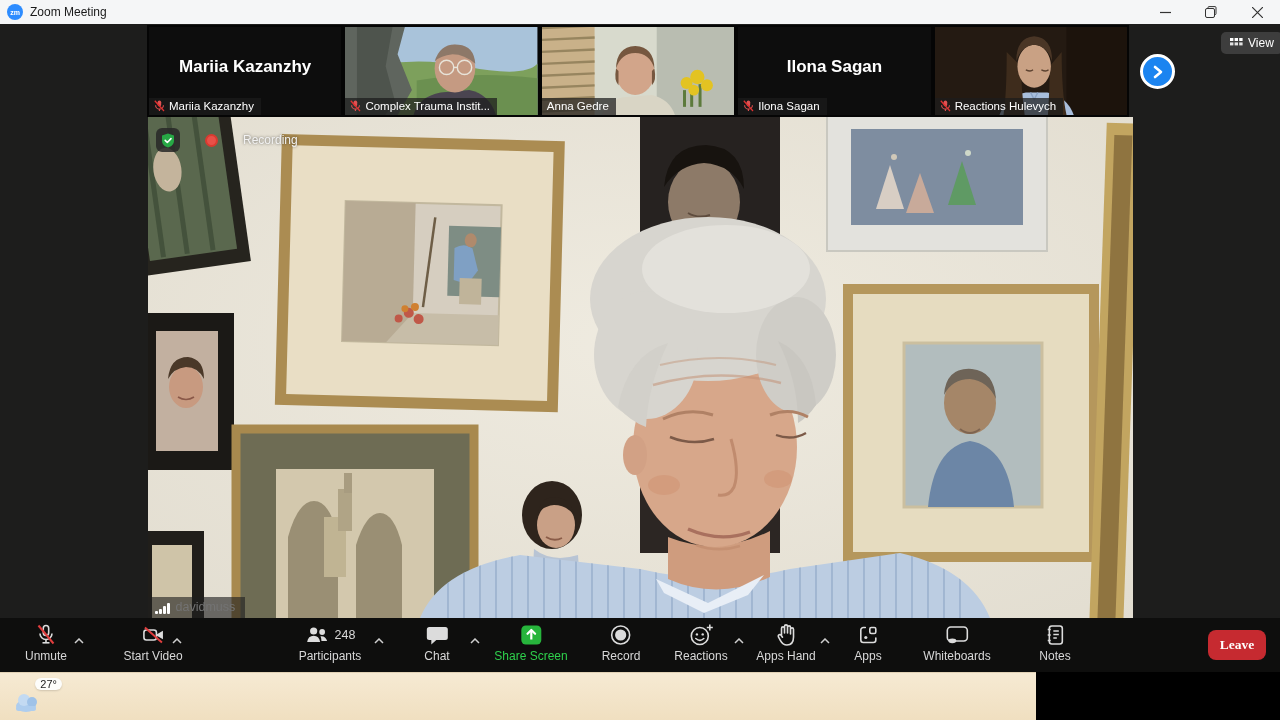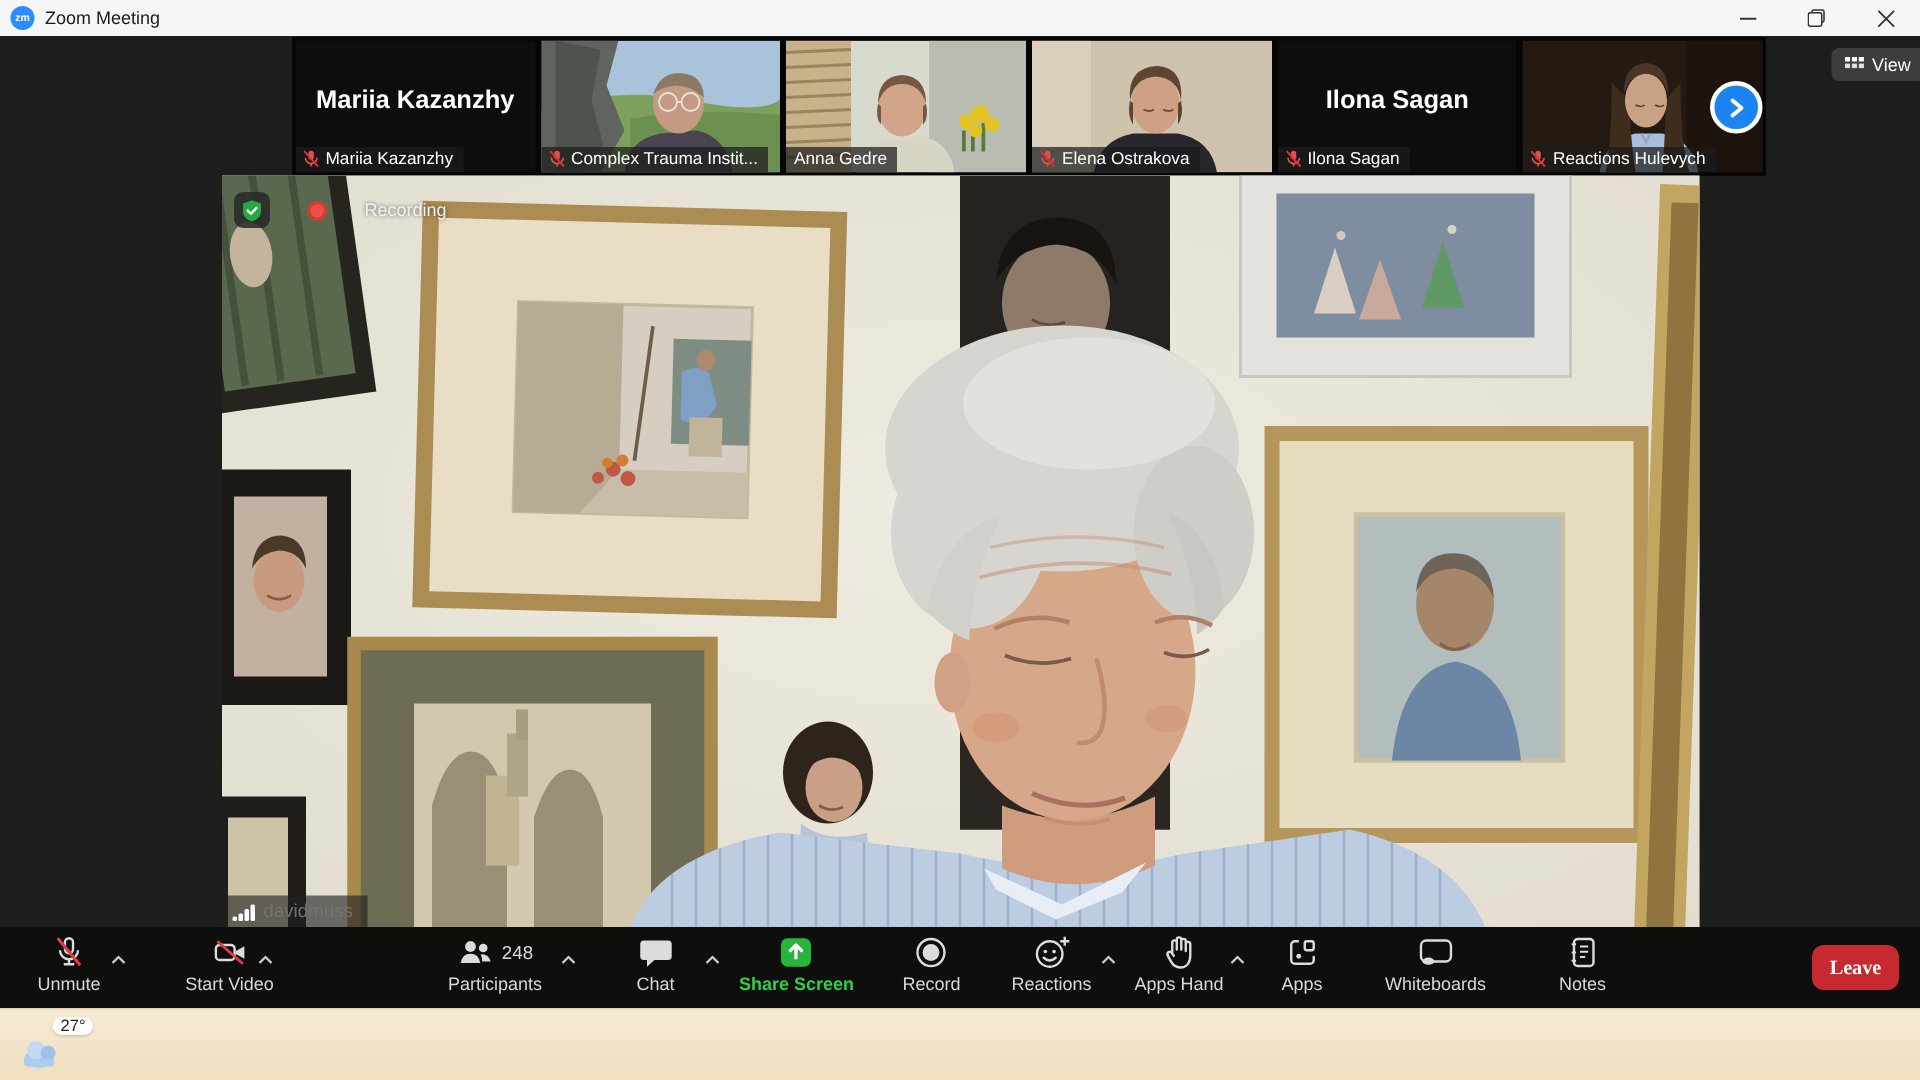--- a/index.html
+++ b/index.html
@@ -14,21 +14,21 @@
   .zm-badge { width:16px; height:16px; border-radius:50%; background:#2d8cff; color:#fff;
     font-size:7px; font-weight:bold; display:flex; align-items:center; justify-content:center; }
   .win-title { font-size:12px; color:#1a1a1a; }
   .win-controls { display:flex; height:24px; }
   .win-ctl { width:46px; height:24px; display:flex; align-items:center; justify-content:center; }
   .win-ctl svg { display:block; }
 
   
   .meeting { position:absolute; left:0; top:24px; width:1280px; height:648px; background:#1d1d1c; }
 
-  .strip { position:absolute; left:147px; top:1px; width:982px; height:92px; display:flex; background:#000;margin-left:48px; }
+  .strip { position:absolute; left:147px; top:1px; width:982px; height:92px; display:flex; background:#000; }
   .tile { flex:1; position:relative; background:#0d0d0d; border:2px solid #050505; overflow:hidden; }
   .tile svg.scene { position:absolute; inset:0; width:100%; height:100%; }
   .tile-center-name { position:absolute; left:0; right:0; top:34%; text-align:center;
     color:#fff; font-weight:bold; font-size:17px; }
   .tile-label { position:absolute; left:0; bottom:0; max-width:100%; display:flex; align-items:center;
     gap:4px; background:rgba(28,28,28,.72); padding:2px 7px 3px 5px; color:#fff; font-size:11.5px;
     white-space:nowrap; overflow:hidden; }
   .tile-label svg { flex:0 0 auto; }
 
   .next-btn { position:absolute; left:1140px; top:30px; width:35px; height:35px; border-radius:50%;
@@ -50,28 +50,28 @@
     background:rgba(30,30,30,.62); padding:3px 10px 4px 7px; color:#737373; font-size:12.5px; }
   .bars { display:flex; align-items:flex-end; gap:1.5px; height:11px; }
   .bars i { width:2.5px; background:#fff; border-radius:1px; display:block; }
 
   
   .zoom-toolbar { position:absolute; left:0; top:594px; width:1280px; height:54px; background:#0e0e0d; }
   .tb-item { position:absolute; top:4px; transform:translateX(-50%); display:flex; flex-direction:column;
     align-items:center; cursor:pointer;text-align:center; }
   .tb-ico { height:26px; display:flex; align-items:center; justify-content:center; gap:4px; }
   .tb-lbl { font-size:12px; color:#d8d8d8; margin-top:1px; white-space:nowrap; }
-  .tb-lbl.green { color:#2ed04c;font-weight:bold; }
+  .tb-lbl.green { color:#2ed04c; }
   .tb-count { color:#d8d8d8; font-size:12.5px; }
   .tb-chev { position:absolute; top:12px; cursor:pointer; }
   .leave-btn { position:absolute; left:1208px; top:12px; width:58px; height:30px; background:#c62a30;
     border:none; border-radius:8px; color:#fff; font-size:13.5px; font-weight:bold; cursor:pointer;font-family:Liberation Serif, serif; }
 
   
-  .taskbar { position:absolute; left:0; top:672px; width:1280px; height:48px;
+  .taskbar { position:absolute; left:0; top:672px; width:1036px; height:48px;
     background:linear-gradient(#f6ead3,#f0dfc0); border-top:1px solid rgba(0,0,0,.06); }
   .weather { position:absolute; left:14px; top:6px; width:46px; height:36px; cursor:pointer; }
   .weather-badge { position:absolute; right:-2px; top:-1px; background:#fdfdfb; border-radius:9px;
     padding:0 5px; font-size:11px; color:#222; box-shadow:0 1px 2px rgba(0,0,0,.15); }
 </style>
 </head>
 <body>
 
 <div class="screen">
 
@@ -172,41 +172,20 @@
           <ellipse cx="78" cy="45" rx="16" ry="19" fill="#d2a58a"></ellipse>
           <path d="M62 42 Q62 24 78 23 Q94 24 94 42 Q90 29 78 29 Q66 29 62 42 Z" fill="#76573f"></path>
           <path d="M62 42 Q60 52 64 56 L64 44 Z" fill="#76573f"></path>
           <path d="M94 42 Q96 52 92 56 L92 44 Z" fill="#76573f"></path>
         </svg>
         <div class="tile-label">
           <span>Anna Gedre</span>
         </div>
       </div>
 
-      <div class="tile">
-        <svg class="scene" viewBox="0 0 161 88" preserveAspectRatio="xMidYMid slice">
-          <rect width="161" height="88" fill="#cfc3ae"></rect>
-          <rect x="0" y="0" width="40" height="88" fill="#d8cfbd"></rect>
-          <path d="M42 88 Q46 66 68 62 L98 62 Q120 66 124 88 Z" fill="#26262c"></path>
-          <ellipse cx="83" cy="42" rx="16" ry="20" fill="#cfa083"></ellipse>
-          <path d="M66 40 Q64 18 84 17 Q102 18 100 40 Q98 25 83 24 Q69 25 66 40 Z" fill="#5c4632"></path>
-          <path d="M66 40 Q64 50 68 56 L68 42 Z" fill="#5c4632"></path>
-          <path d="M100 40 Q102 50 98 56 L98 42 Z" fill="#5c4632"></path>
-          <path d="M75 46 q4 2 7 0 M88 46 q4 2 7 0" stroke="#6b4c38" stroke-width="1.2" fill="none"></path>
-        </svg>
-        <div class="tile-label">
-          <svg width="11" height="12" viewBox="0 0 11 12">
-              <rect x="3.6" y="0.5" width="3.6" height="6" rx="1.8" fill="#e05252"></rect>
-              <path d="M1.6 5.2a3.9 3.9 0 0 0 7.8 0" fill="none" stroke="#e05252" stroke-width="1.1"></path>
-              <line x1="5.4" y1="9.2" x2="5.4" y2="11" stroke="#e05252" stroke-width="1.1"></line>
-              <line x1="0.8" y1="0.8" x2="10" y2="11" stroke="#e03030" stroke-width="1.3"></line>
-            </svg>
-          <span>Elena Ostrakova</span>
-        </div>
-      </div>
 
       <div class="tile">
         <div class="tile-center-name">Ilona Sagan</div>
         <div class="tile-label">
           <svg width="11" height="12" viewBox="0 0 11 12">
               <rect x="3.6" y="0.5" width="3.6" height="6" rx="1.8" fill="#e05252"></rect>
               <path d="M1.6 5.2a3.9 3.9 0 0 0 7.8 0" fill="none" stroke="#e05252" stroke-width="1.1"></path>
               <line x1="5.4" y1="9.2" x2="5.4" y2="11" stroke="#e05252" stroke-width="1.1"></line>
               <line x1="0.8" y1="0.8" x2="10" y2="11" stroke="#e03030" stroke-width="1.3"></line>
             </svg>

